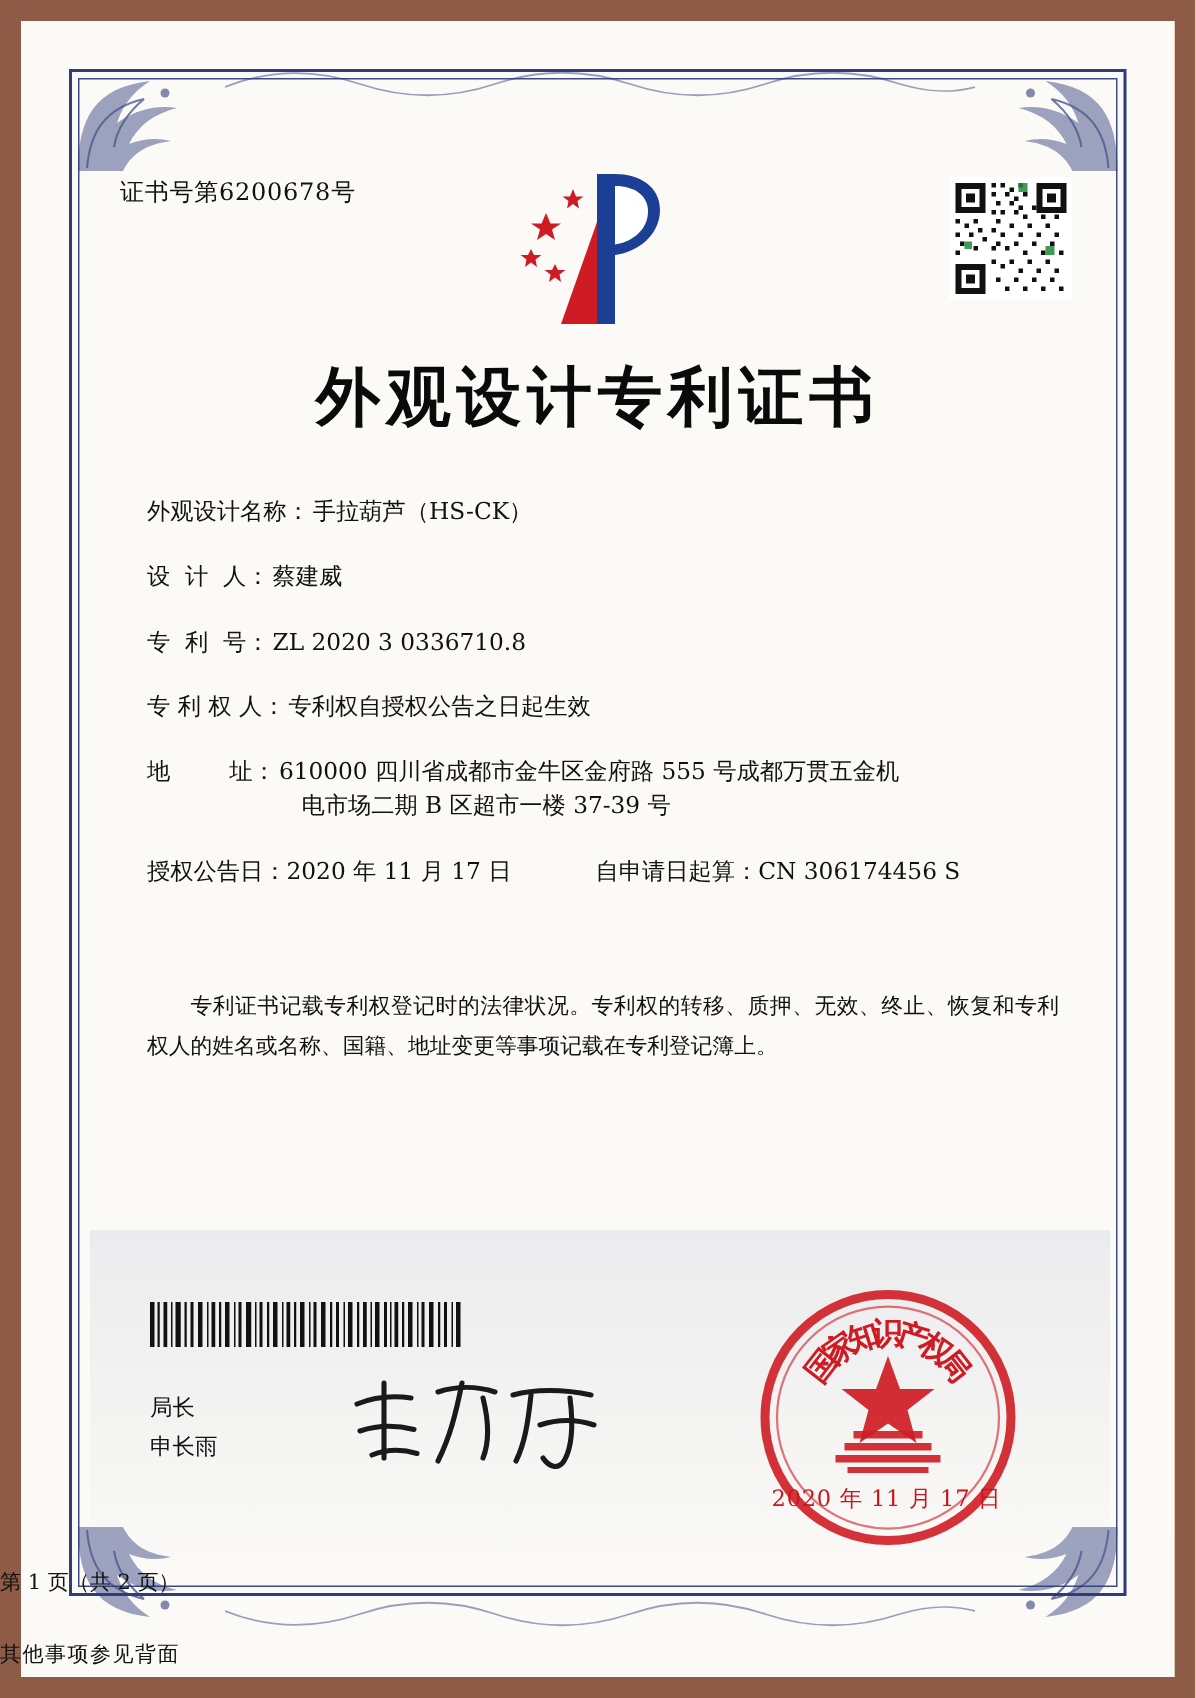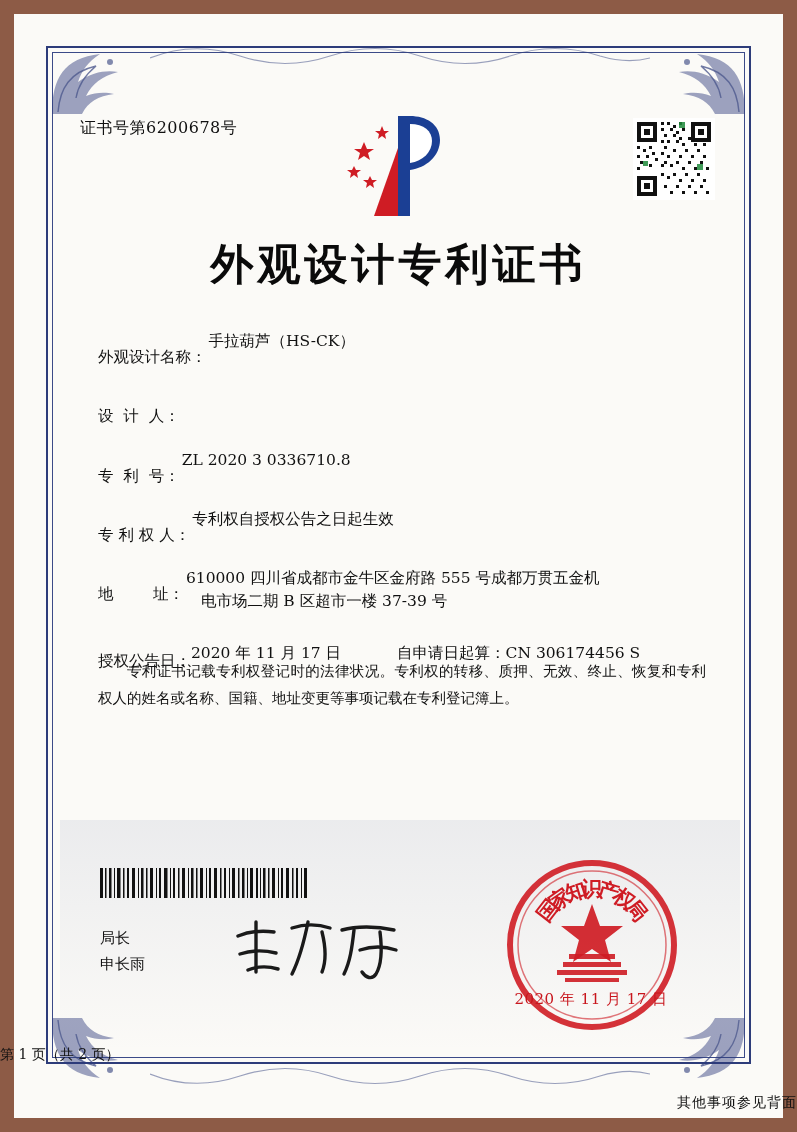--- a/index.html
+++ b/index.html
@@ -135,21 +135,20 @@
   }
   .field-row {
     display: flex;
     align-items: flex-start;
     margin-bottom: 20px;
     line-height: 1.5;
   }
   .field-label {
     white-space: pre;
     flex: 0 0 auto;
-    margin-top: 16px;
   }
   .field-value {
     flex: 1 1 auto;
     padding-left: 2px;
   }
   .field-value .second-line {
     display: block;
     margin-left: 15px;
   }
   .row-inline {
@@ -239,21 +238,21 @@
     text-align: left;
     font-size: 14px;
     color: #111;
     font-family: "DejaVu Serif", serif;
   }
   .footer-note {
     position: absolute;
     left: 0;
     top: 1094px;
     width: 100%;
-    text-align: right;
+    text-align: left;
     font-size: 14px;
     color: #111;
     font-family: "DejaVu Serif", serif;
     letter-spacing: 1px;
   }
   .watermark {
     position:absolute;
     left: 60px;
     top: 820px;
     width: 680px;
@@ -418,20 +417,21 @@
 
   <div class="fields">
 
     <div class="field-row">
       <span class="field-label">外观设计名称：</span>
       <span class="field-value">手拉葫芦（HS-CK）</span>
     </div>
 
     <div class="field-row">
       <span class="field-label">设  计  人：</span>
+      <span class="field-value">蔡建威</span>
     </div>
 
     <div class="field-row">
       <span class="field-label">专  利  号：</span>
       <span class="field-value">ZL 2020 3 0336710.8</span>
     </div>
 
 
     <div class="field-row">
       <span class="field-label">专 利 权 人：</span>

